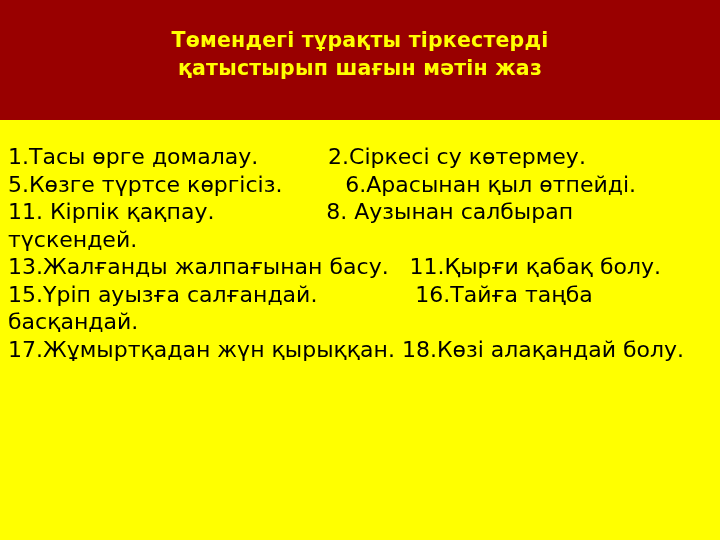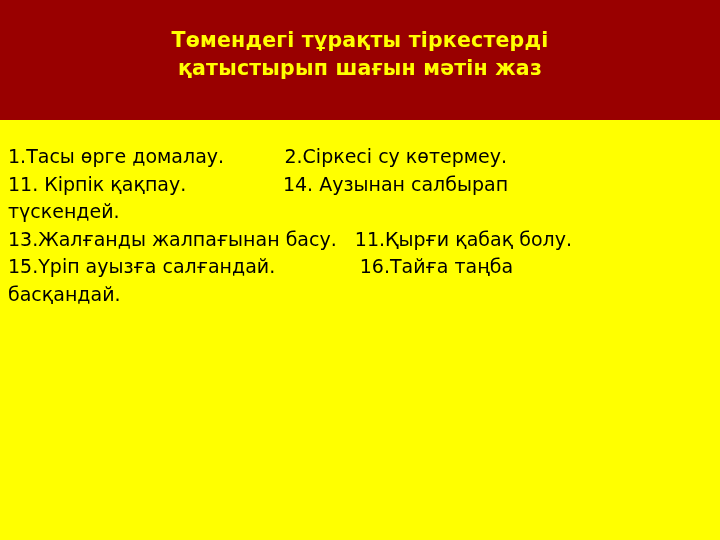--- a/index.html
+++ b/index.html
@@ -48,40 +48,42 @@
   }
   .body-list {
     position: absolute;
     left: 8px;
     top: 143px;
     width: 706px;
   }
   .row {
     display: block;
     color: #000000;
-    font-size: 19px;
+    font-size: 22px;
     line-height: 27.5px;
     white-space: pre;
     font-weight: normal;
   }
 </style>
 </head>
 <body>
 
 <div class="slide">
 
   <div class="title-banner">
     <div class="title-text">
       <span class="line">Төмендегі тұрақты тіркестерді</span>
       <span class="line">қатыстырып шағын мәтін жаз</span>
     </div>
   </div>
 
   <div class="body-list">
     <span class="row">1.Тасы өрге домалау.          2.Сіркесі су көтермеу.</span>
-    <span class="row">11. Кірпік қақпау.                14. Аузынан салбырап</span>
+    <span class="row">5.Көзге түртсе көргісіз.         6.Арасынан қыл өтпейді.</span>
+    <span class="row">11. Кірпік қақпау.                8. Аузынан салбырап</span>
     <span class="row indent">түскендей.</span>
     <span class="row">13.Жалғанды жалпағынан басу.   11.Қырғи қабақ болу.</span>
     <span class="row">15.Үріп ауызға салғандай.              16.Тайға таңба</span>
     <span class="row indent">басқандай.</span>
+    <span class="row">17.Жұмыртқадан жүн қырыққан. 18.Көзі алақандай болу.</span>
   </div>
 
 </div>
 
 </body></html>

